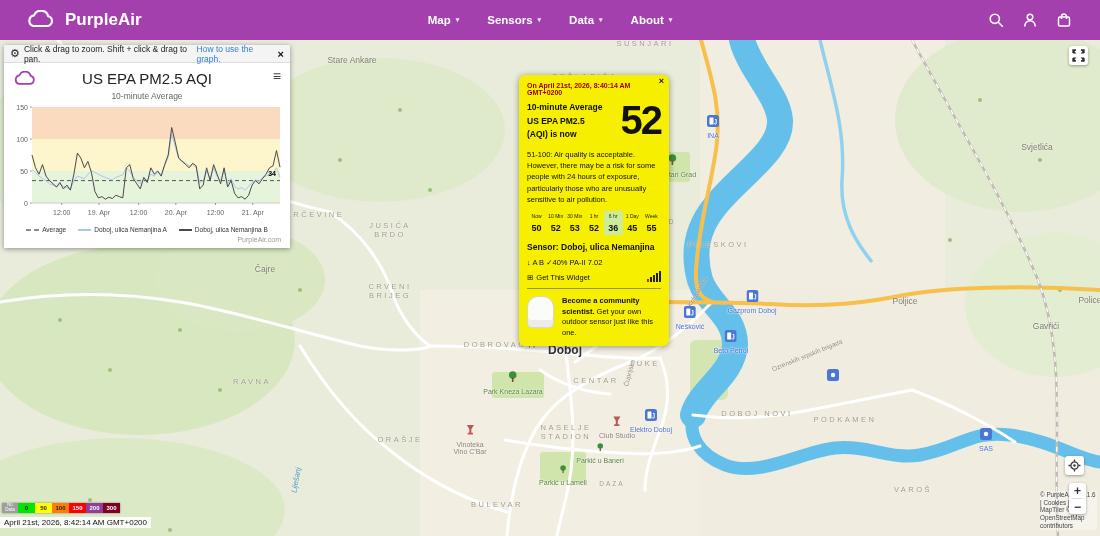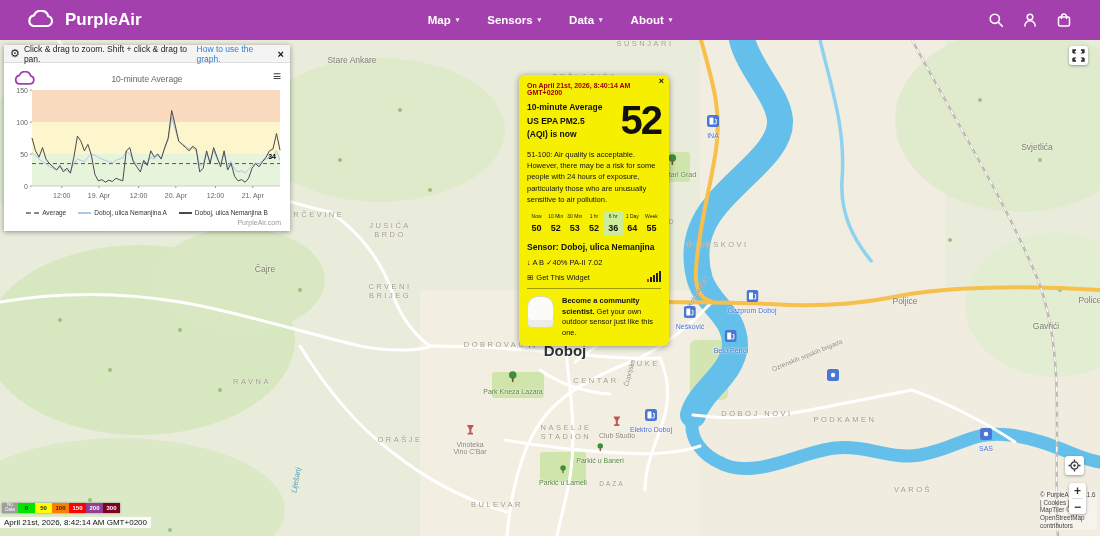--- a/index.html
+++ b/index.html
@@ -9,21 +9,21 @@
   .brand{position:absolute;left:26px;top:0;height:40px;display:flex;align-items:center;gap:9px;font-size:17px;font-weight:bold;cursor:pointer;}
   .menu{position:absolute;left:50%;top:0;height:40px;transform:translateX(-50%);display:flex;gap:28px;align-items:center;font-size:11.5px;font-weight:bold;}
   .menu .it{display:flex;align-items:center;gap:5px;cursor:pointer;}
   .menu .caret{font-size:7px;opacity:.85;}
   .navicons{position:absolute;right:28px;top:0;height:40px;display:flex;gap:18px;align-items:center;}
   .navicons .ic{cursor:pointer;display:flex;}
   
   .map{position:absolute;top:40px;left:0;right:0;bottom:0;background:#e9ecdb;overflow:hidden;cursor:grab;}
   svg.deco{position:absolute;top:0;left:0;}
   .lbl{position:absolute;transform:translate(-50%,-50%);white-space:pre-line;text-align:center;pointer-events:none;z-index:3;}
-  .lbl.city{font-size:15px;font-weight:700;color:#323232;text-shadow:0 0 2px #fff,0 0 2px #fff,0 0 3px #fff;}
+  .lbl.city{font-size:12px;font-weight:700;color:#323232;text-shadow:0 0 2px #fff,0 0 2px #fff,0 0 3px #fff;}
   .lbl.district{font-size:7.5px;letter-spacing:2.5px;color:#a29b8c;text-shadow:0 0 2px #fff;}
   .lbl.district-small{font-size:6.5px;letter-spacing:2px;color:#a29b8c;text-shadow:0 0 2px #fff;}
   .lbl.village{font-size:8.5px;color:#7d7c6e;text-shadow:0 0 2px #fff;}
   .lbl.street{font-size:6.5px;color:#8f8a80;white-space:nowrap;text-shadow:0 0 2px #fff;}
   .lbl.water{font-size:7.5px;font-style:italic;color:#4e9ec7;white-space:nowrap;}
   .marker{position:absolute;transform:translate(-50%,-50%);display:flex;flex-direction:column;align-items:center;z-index:4;pointer-events:none;}
   .marker .mlabel{margin-top:1px;font-size:7px;text-shadow:0 0 2px #fff,0 0 2px #fff;white-space:pre-line;text-align:center;}
   .mlabel.poi-blue{color:#4a6fd4;}
   .mlabel.poi-gray{color:#8a8076;}
   .mlabel.poi-green{color:#59823e;}
@@ -347,20 +347,21 @@
         <span>Click &amp; drag to zoom. Shift + click &amp; drag to pan.</span>
         <span class="link">How to use the graph.</span>
         <span class="x">×</span>
       </div>
       <div class="chart-head">
         <span class="cloudlogo">
           <svg width="24" height="16" viewBox="0 0 30 20">
               <path d="M7 16 h14 a5 5 0 0 0 1.2-9.85 A7.5 7.5 0 0 0 8 5.4 A5.5 5.5 0 0 0 7 16 Z" fill="none" stroke="#a43fae" stroke-width="2.2" stroke-linejoin="round"></path>
             </svg>
         </span>
+        <div class="ctitle">US EPA PM2.5 AQI</div>
         <div class="csub">10-minute Average</div>
         <span class="burger">≡</span>
       </div>
       <svg id="chart" width="282" height="122" viewBox="0 0 282 122">
           <rect x="26" y="68" width="248" height="32" fill="#e7f4dc"></rect>
           <rect x="26" y="36" width="248" height="32" fill="#fdf5cb"></rect>
           <rect x="26" y="4" width="248" height="32" fill="#fbdbc0"></rect>
           <line x1="26" y1="100" x2="274" y2="100" stroke="#ccc" stroke-width="1"></line>
           <text x="22" y="102.5" text-anchor="end" font-size="7" fill="#666">0</text>
           <line x1="24" y1="100" x2="26" y2="100" stroke="#999"></line>
@@ -422,21 +423,21 @@
           <div class="w-th">30 Min</div>
           <div class="w-th">1 hr</div>
           <div class="w-th hl">6 hr</div>
           <div class="w-th">1 Day</div>
           <div class="w-th">Week</div>
           <div class="w-td">50</div>
           <div class="w-td">52</div>
           <div class="w-td">53</div>
           <div class="w-td">52</div>
           <div class="w-td hl">36</div>
-          <div class="w-td">64</div>
+          <div class="w-td">45</div>
           <div class="w-td">55</div>
         </div>
       <div class="w-sensor">Sensor: Doboj, ulica Nemanjina</div>
       <div class="w-meta">
         <span>↓</span>
         <span>A B ✓40% PA-II 7.02</span>
       </div>
       <div class="w-get">
         <span style="margin-right:3px;">⊞</span>
         <span>Get This Widget</span>

